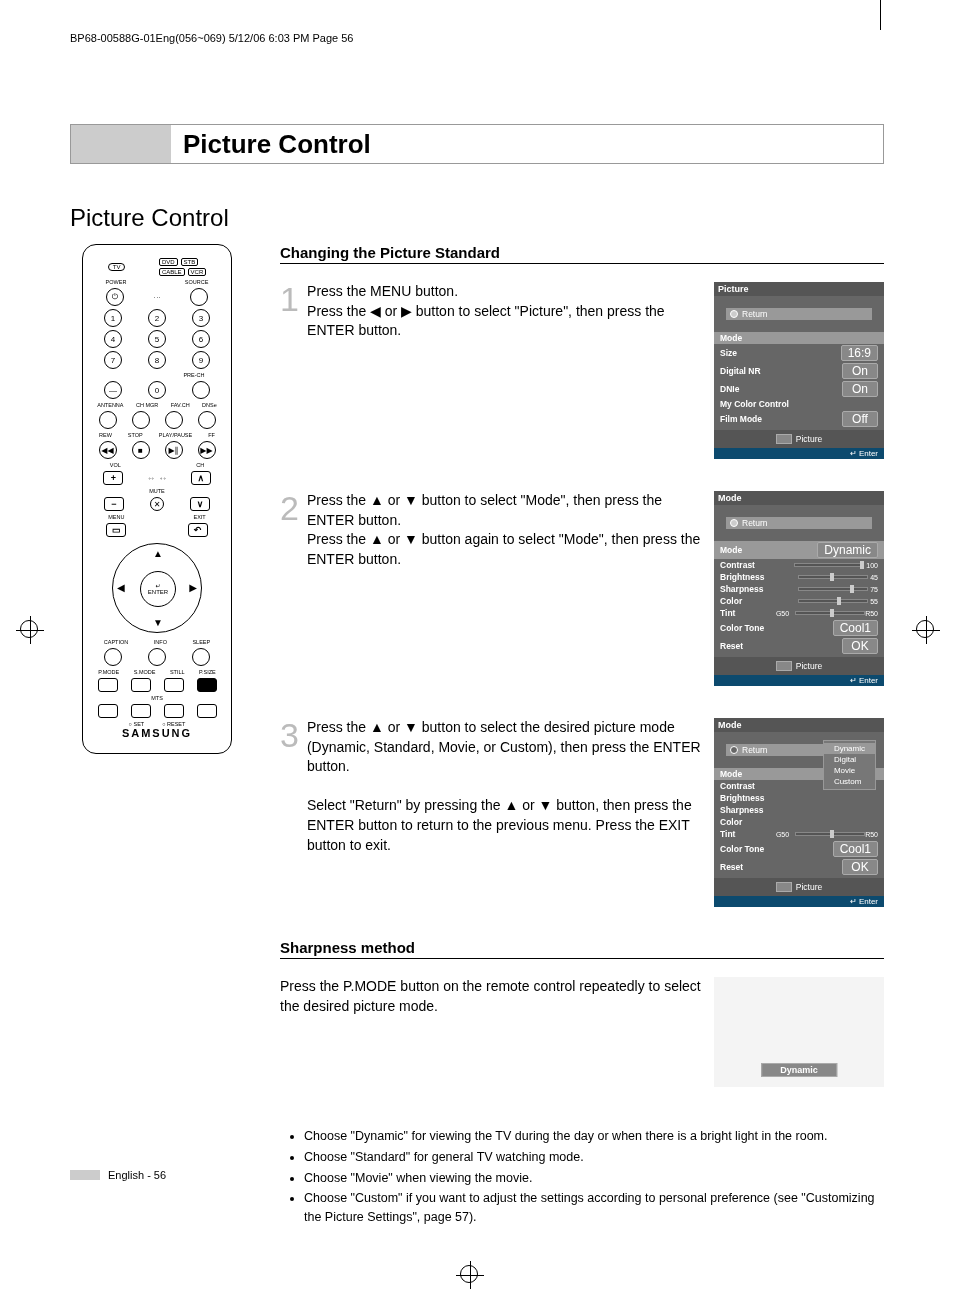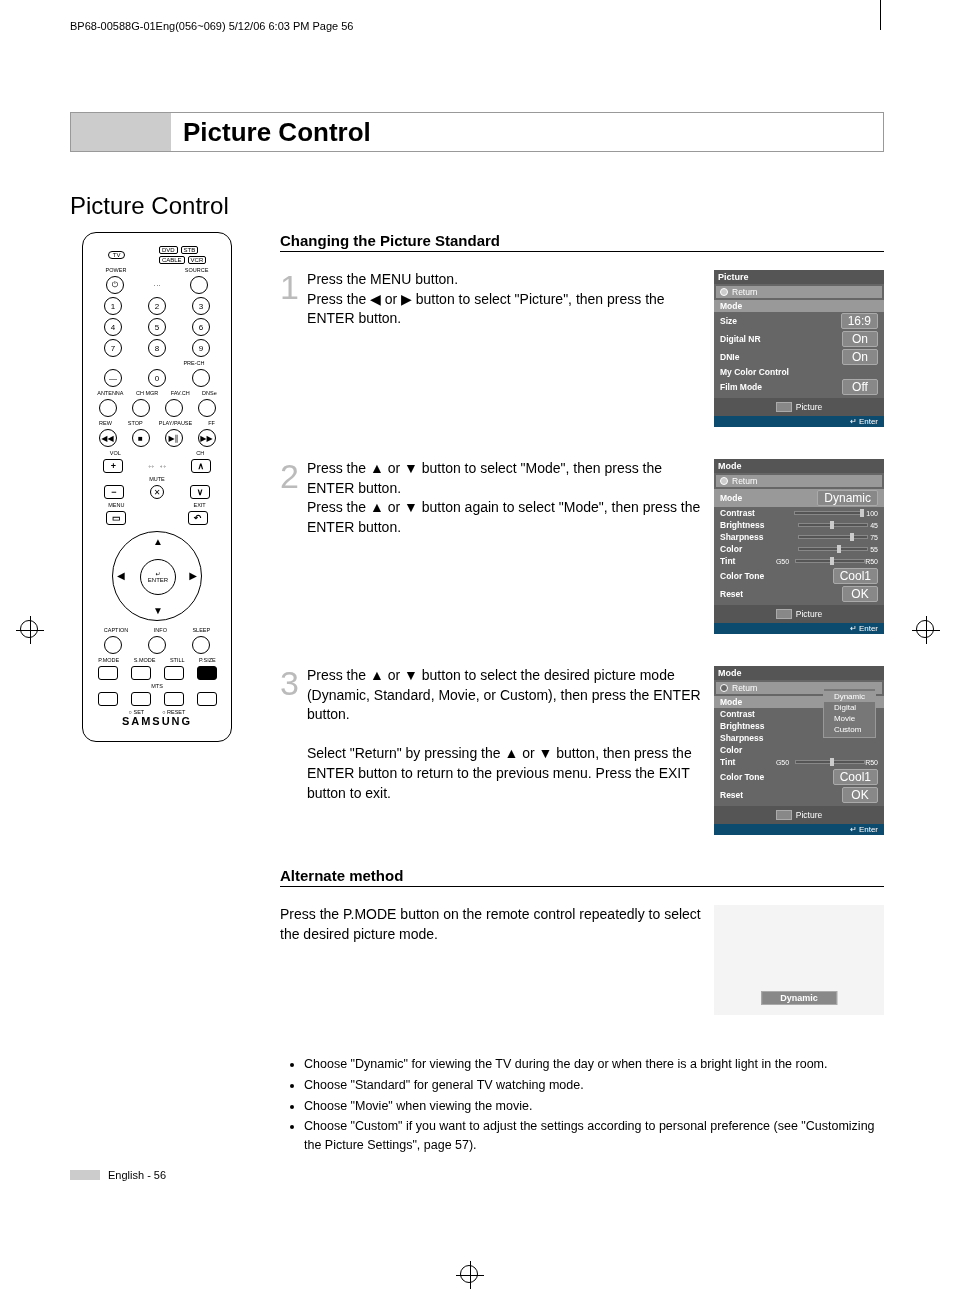--- a/index.html
+++ b/index.html
@@ -1,34 +1,34 @@
 <!DOCTYPE html>
 <html><head>
 <meta charset="utf-8">
 <style>
 * { box-sizing: border-box; margin: 0; padding: 0; }
 body { font-family: Arial, Helvetica, sans-serif; background: #fff; color: #000; width: 954px; margin: 0 auto; position: relative; }
-.page { width: 954px; height: 1301px; position: relative; padding: 20px 70px 0 70px; }
+.page { width: 954px; height: 1301px; position: relative; padding: 32px 70px 0 70px; }
 .header-line { font-size: 11px; color: #000; margin-bottom: 80px; }
 .title-banner { border: 1px solid #999; height: 40px; display: flex; align-items: stretch; margin-bottom: 40px; }
 .title-banner .grey-block { width: 100px; background: #ccc; }
 .title-banner .title-text { font-size: 26px; font-weight: bold; font-family: "Arial Narrow", Arial, sans-serif; padding: 4px 12px; flex: 1; }
 .section-title { font-size: 24px; font-weight: 300; font-family: "Arial Narrow", Arial, sans-serif; margin-bottom: 12px; }
 .intro { font-size: 13px; margin-bottom: 40px; }
 .content { display: flex; gap: 30px; }
 .remote-col { width: 180px; }
 .main-col { flex: 1; display: flex; flex-direction: column; gap: 12px; }
 .subheading { font-size: 15px; font-weight: bold; border-bottom: 1px solid #000; padding-bottom: 2px; margin-bottom: 6px; }
 .step-row { display: flex; gap: 12px; margin-bottom: 20px; }
 .step-text { display: flex; gap: 8px; flex: 1; }
 .step-num { font-size: 34px; color: #bbb; font-weight: 300; line-height: 1; font-family: "Arial Narrow", Arial, sans-serif; width: 22px; }
 .step-body { font-size: 14px; line-height: 1.4; }
 .osd { width: 170px; font-size: 8.5px; color: #fff; background: #666; font-family: Arial, sans-serif; }
 .osd-title { background: #555; padding: 2px 4px; font-weight: bold; font-size: 9px; }
-.osd-return { background: #999; margin: 2px; padding: 1px 4px; display: flex; align-items: center; gap: 4px; }
+.osd-return { background: #999; margin: 12px; padding: 1px 4px; display: flex; align-items: center; gap: 4px; }
 .osd-return .circ { display: inline-block; width: 8px; height: 8px; border-radius: 50%; background: #ccc; border: 1px solid #fff; }
 .osd-row { display: flex; justify-content: space-between; align-items: center; padding: 1px 6px; }
 .osd-row .lbl { font-weight: bold; }
 .osd-row .pill { background: #888; border: 1px solid #aaa; border-radius: 2px; padding: 0 6px; font-size: 12px; min-width: 36px; text-align: center; }
 .osd-slider { width: 70px; height: 4px; background: #555; border: 1px solid #888; position: relative; margin-left: 6px; }
 .osd-slider .handle { position: absolute; width: 4px; height: 8px; background: #ccc; top: -3px; }
 .osd-bottom { background: #555; display: flex; justify-content: center; align-items: center; gap: 4px; padding: 4px; margin-top: 2px; }
 .osd-bottom .icon-box { width: 16px; height: 10px; background: #888; border: 1px solid #aaa; }
 .osd-foot { background: #0c4a6e; text-align: right; padding: 1px 6px; font-size: 8px; }
 .osd-popup { position: absolute; background: #777; border: 1px solid #999; right: 8px; top: 22px; padding: 2px 0; }
@@ -423,21 +423,21 @@
           <div class="osd-foot">↵ <span>Enter</span></div>
           <div class="osd-popup" id="osd3-popup">
               <div class="opt active">Dynamic</div>
               <div class="opt">Digital</div>
               <div class="opt">Movie</div>
               <div class="opt">Custom</div>
             </div>
         </div>
       </div>
 
-      <div class="subheading">Alternate method</div>
+      <div class="subheading">Sharpness method</div>
       <div class="step-row">
         <div class="step-text">
           <div class="step-body">Press the P.MODE button on the remote control repeatedly to select the desired picture mode.</div>
         </div>
         <div class="alt-block">
           <div class="pill-center">Dynamic</div>
         </div>
       </div>
 
       <ul class="bullets" id="bullets-list">

